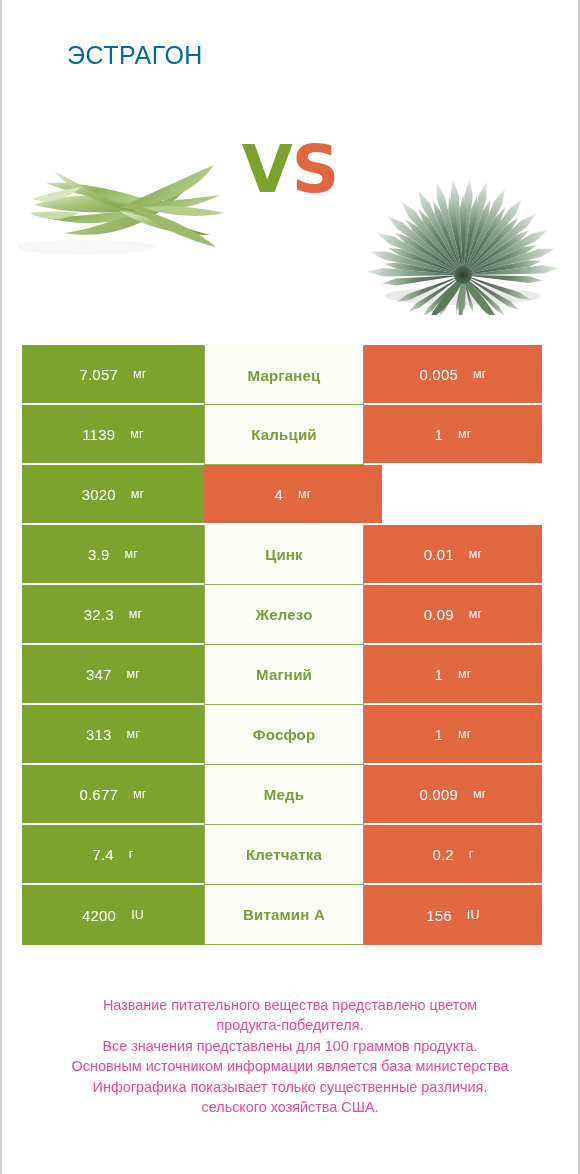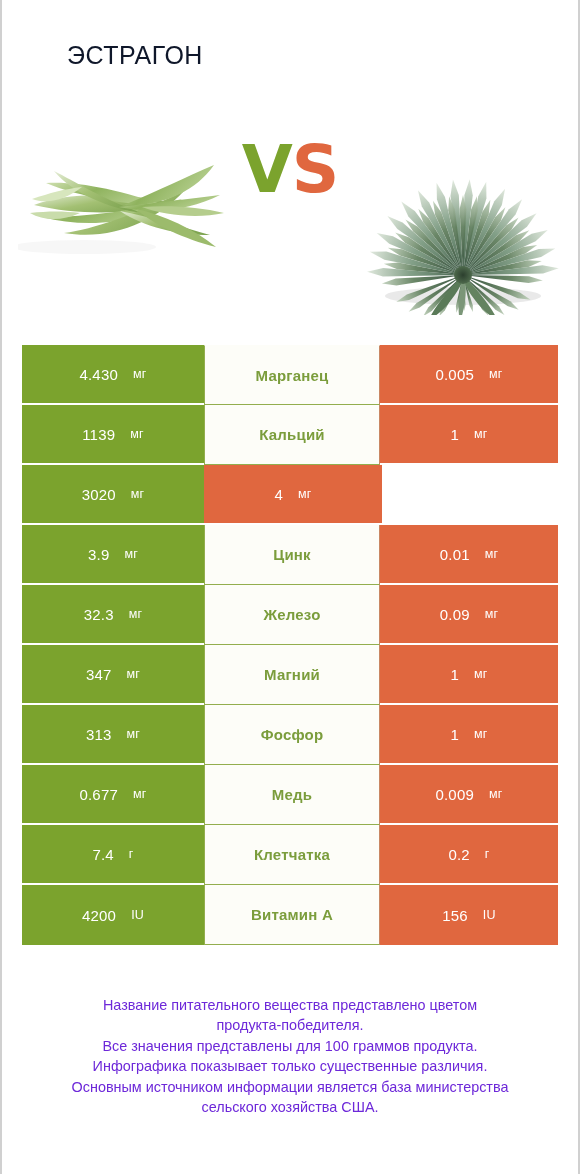--- a/index.html
+++ b/index.html
@@ -20,21 +20,21 @@
 
   
   .header {
     position: relative;
     height: 115px;
   }
   .title {
     position: absolute;
     top: 40px;
     font-size: 25px;
-    color: #0f172a;
+    color: #0369a1;
     letter-spacing: 0.5px;
     line-height: 1.22;
     text-align: center;
     font-weight: 400;
   }
   .title-left {
     left: 18px;
     width: 230px;
   }
   .title-right {
@@ -96,21 +96,21 @@
     font-size: 15px;
     letter-spacing: 0.2px;
   }
   .cell-left {
     width: 182px;
     background: #7ba32d;
     color: #ffffff;
     border-bottom: 2px solid #ffffff;
   }
   .cell-mid {
-    width: 176px;
+    width: 160px;
     background: #fdfdf8;
     color: #7b9d3c;
     border-bottom: 1px solid #93ae4e;
     border-left: 1px solid #93ae4e;
     border-right: 1px solid #c98763;
     font-weight: 700;
   }
   .cell-right {
     width: 178px;
     background: #e0673f;
@@ -126,21 +126,21 @@
 
   
   .footer {
     position: absolute;
     left: 0;
     right: 0;
     top: 995px;
     text-align: center;
     font-size: 14.4px;
     line-height: 1.42;
-    color: #6d28d9;
+    color: #ec4899;
     padding: 0 24px;
     box-sizing: border-box;
   }
   .footer p { margin: 0; }
 </style>
 </head>
 <body>
 
 <div class="header">
   <div class="title title-left">ЭСТРАГОН</div>
@@ -267,21 +267,21 @@
         <path d="M0,0 C-4,16 -6,34 -3,46 C2,34 4,16 2,4 Z" fill="#7b9678"></path>
       </g>
       <circle cx="0" cy="0" r="9" fill="url(#agc)"></circle>
     </g>
   </svg>
 </div>
 
 <div class="table">
     <div class="row">
       <div class="cell cell-left">
-        <span>4.430</span>
+        <span>7.057</span>
         <span class="unit">мг</span>
       </div>
       <div class="cell cell-mid">
         <span>Марганец</span>
       </div>
       <div class="cell cell-right">
         <span>0.005</span>
         <span class="unit">мг</span>
       </div>
     </div>
@@ -398,16 +398,16 @@
         <span>156</span>
         <span class="unit">IU</span>
       </div>
     </div>
   </div>
 
 <div class="footer">
   <p>Название питательного вещества представлено цветом</p>
   <p>продукта-победителя.</p>
   <p>Все значения представлены для 100 граммов продукта.</p>
+  <p>Основным источником информации является база министерства</p>
   <p>Инфографика показывает только существенные различия.</p>
-  <p>Основным источником информации является база министерства</p>
   <p>сельского хозяйства США.</p>
 </div>
 
 </body></html>

